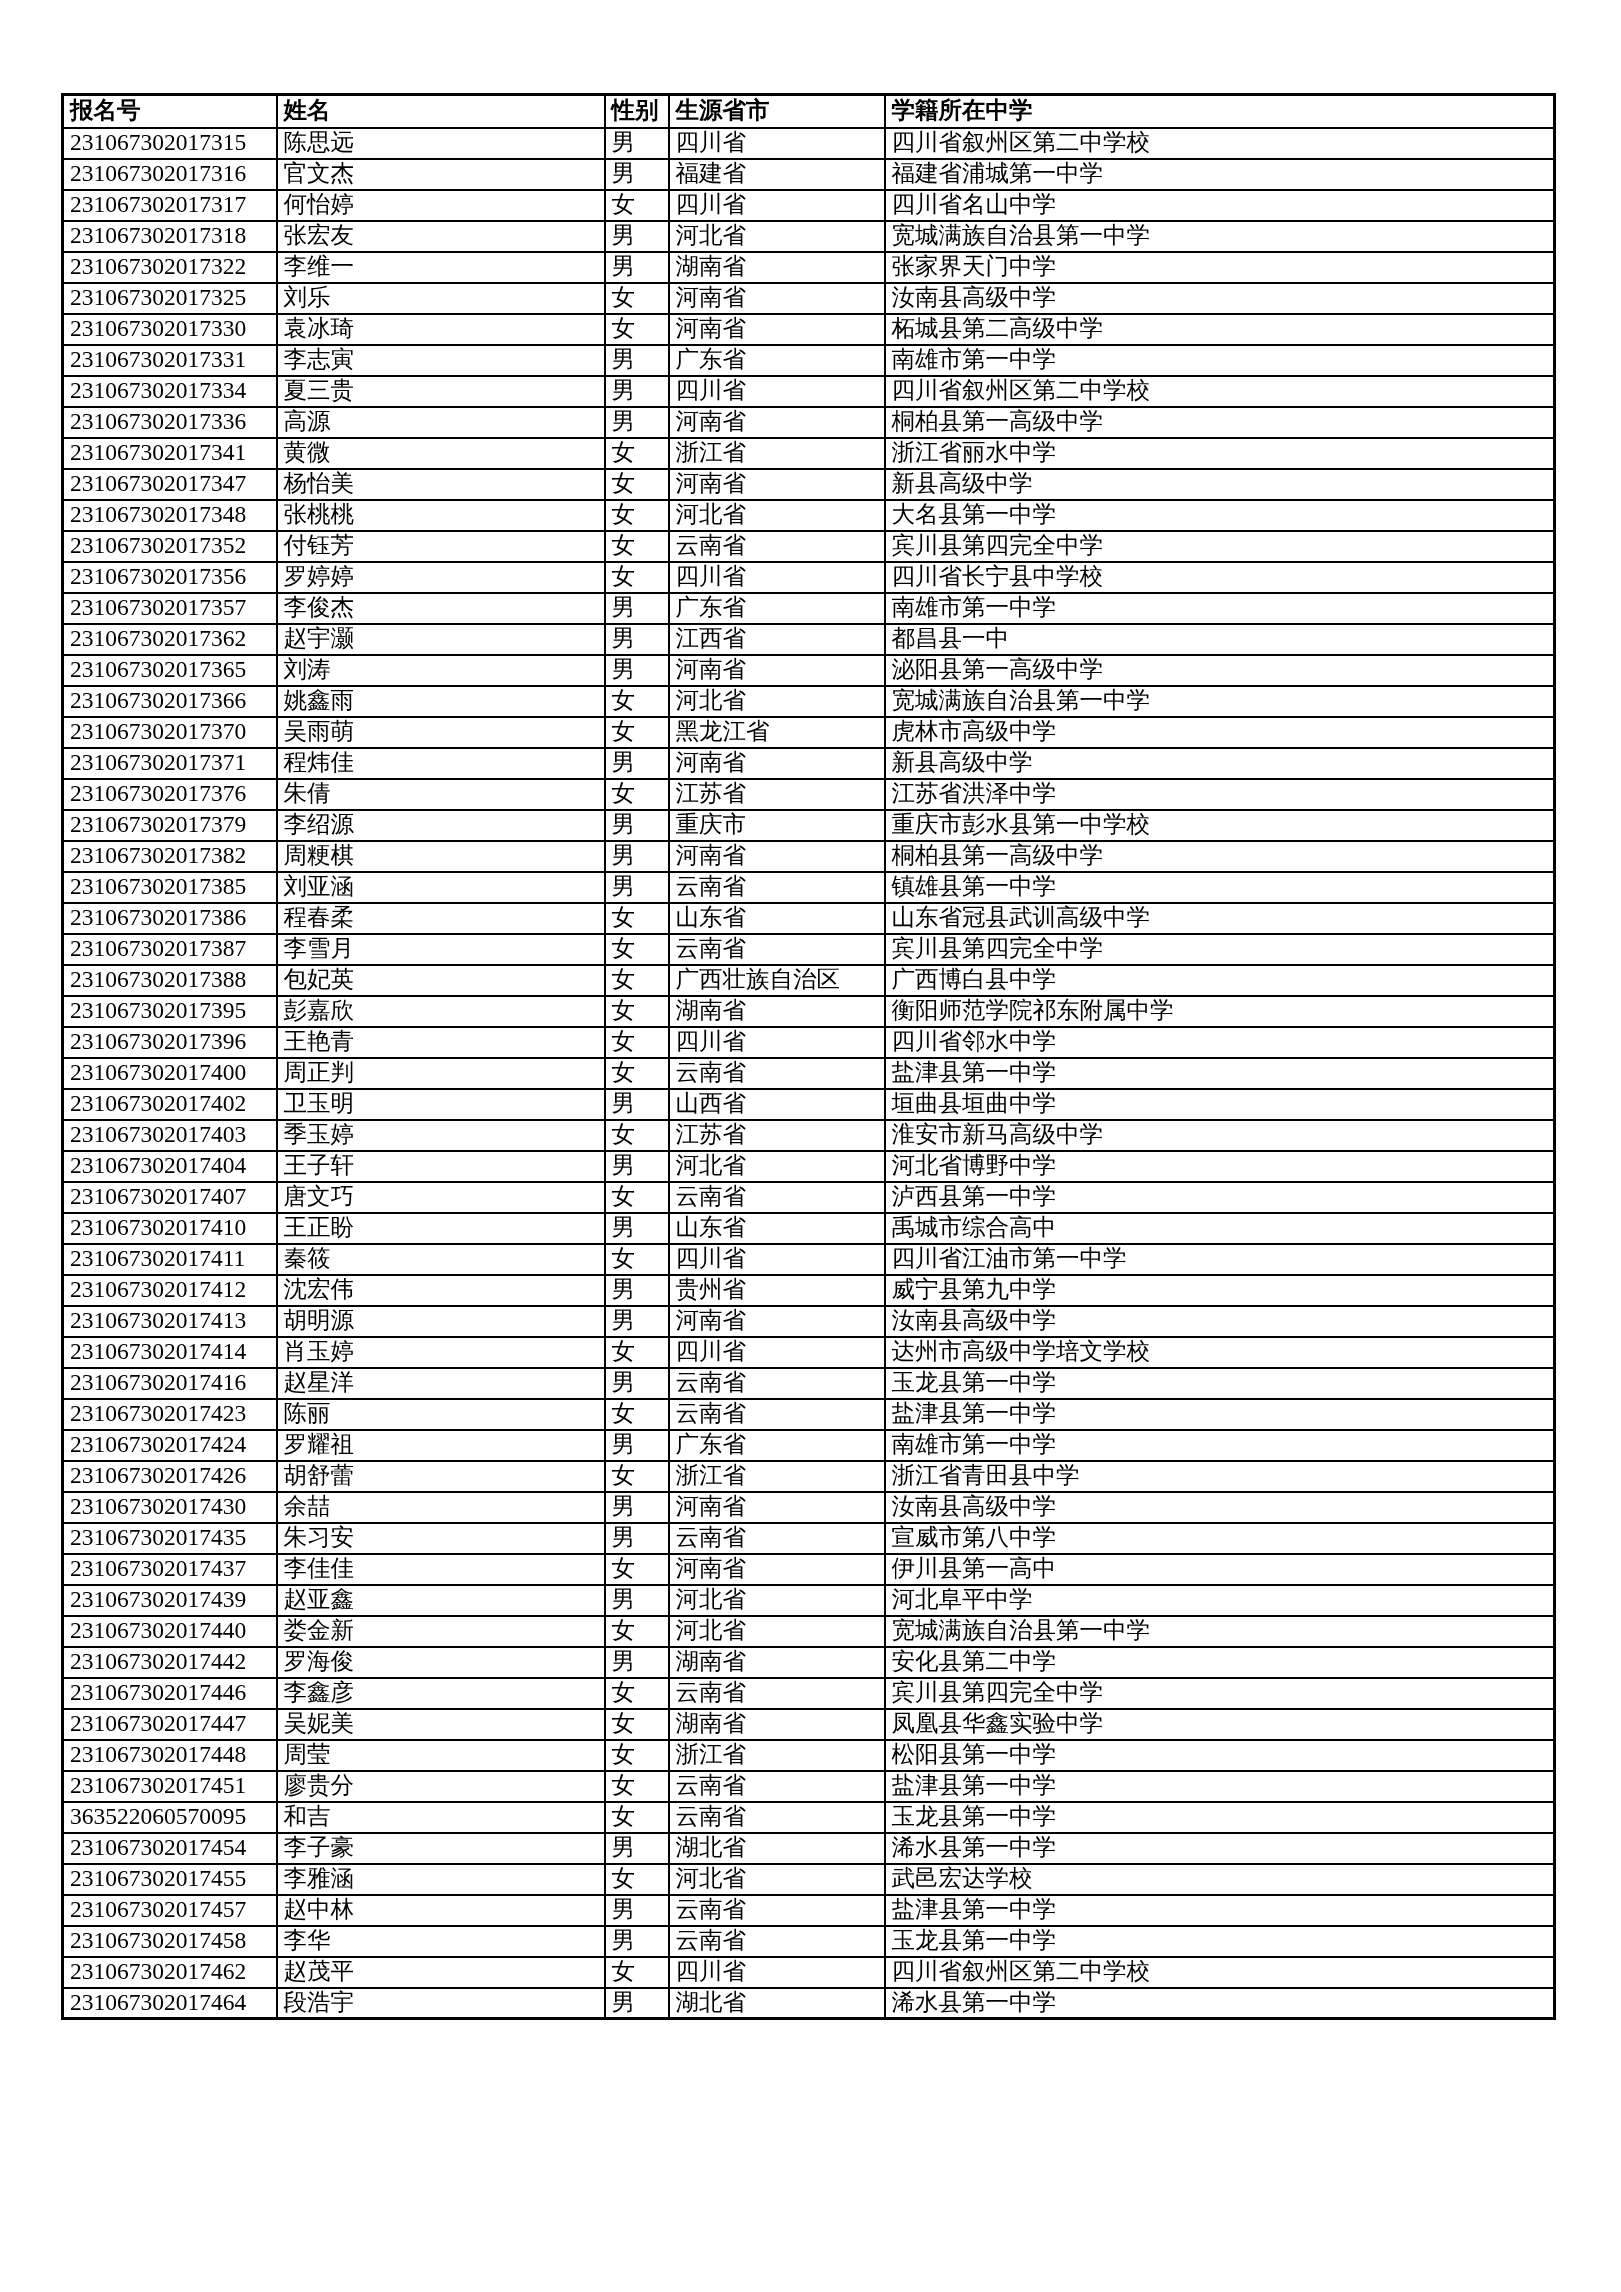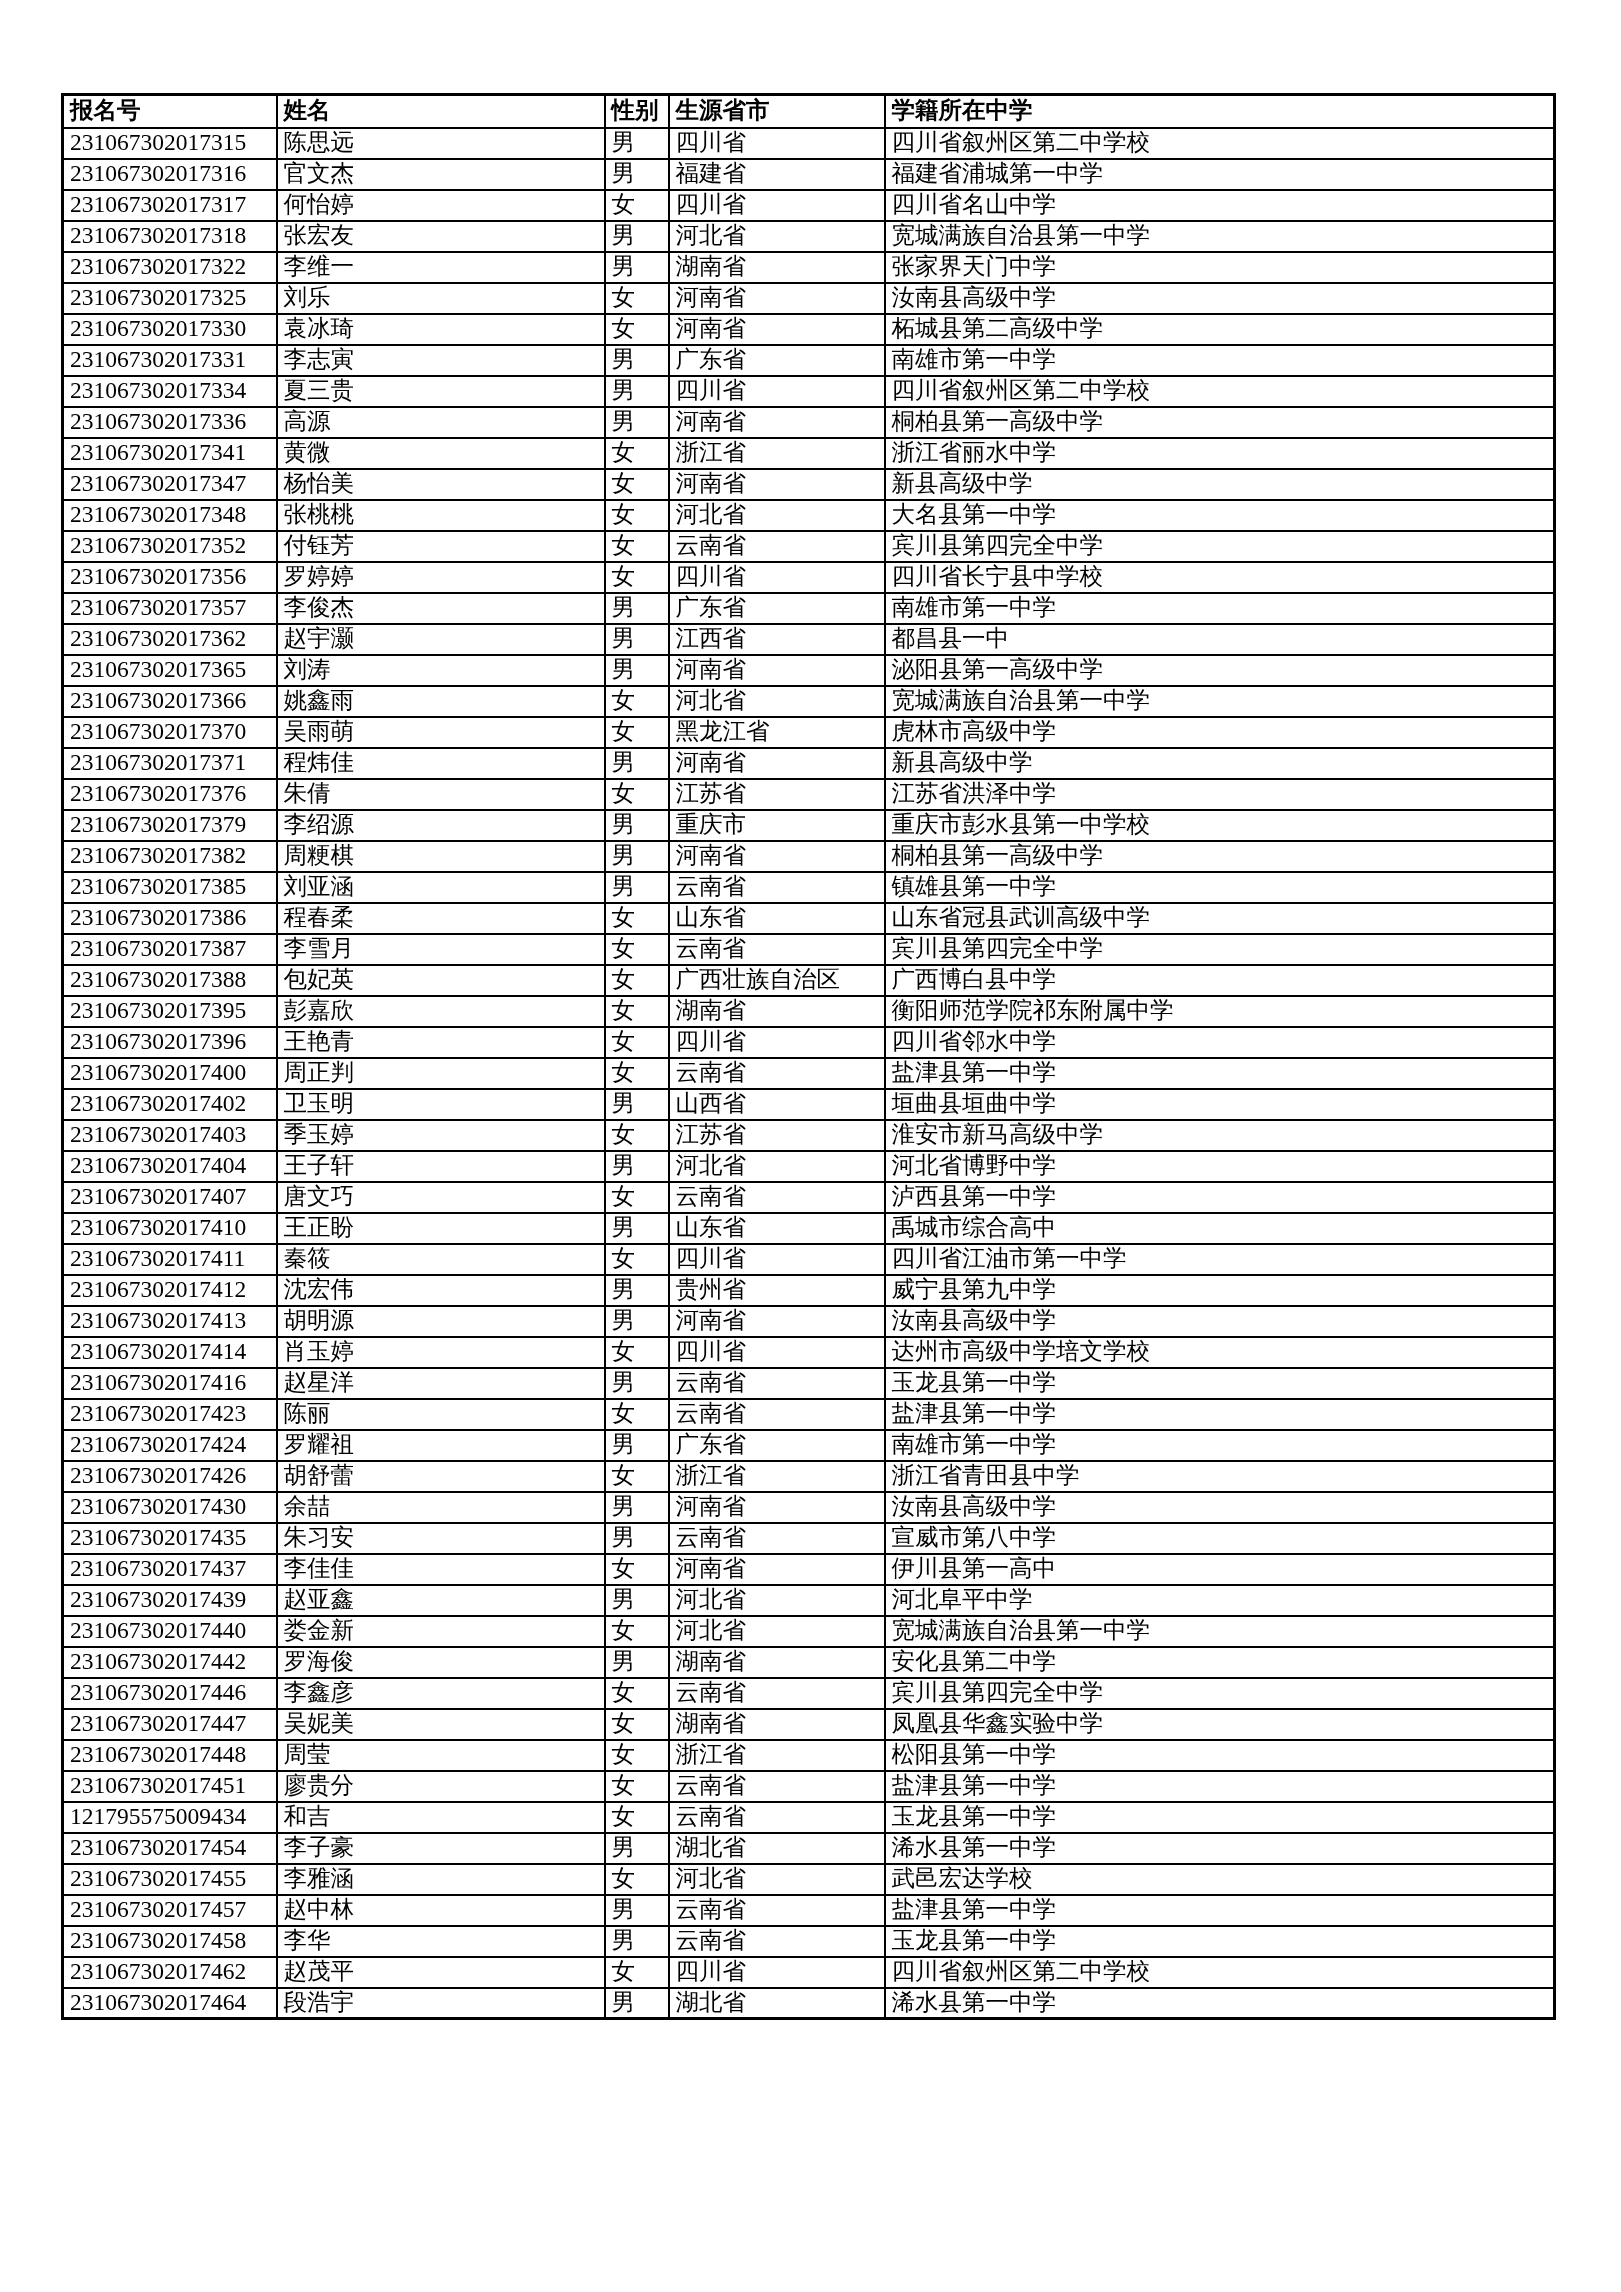--- a/index.html
+++ b/index.html
@@ -452,21 +452,21 @@
           <td>松阳县第一中学</td>
         </tr>
         <tr>
           <td>231067302017451</td>
           <td>廖贵分</td>
           <td>女</td>
           <td>云南省</td>
           <td>盐津县第一中学</td>
         </tr>
         <tr>
-          <td>121795575009434</td>
+          <td>363522060570095</td>
           <td>和吉</td>
           <td>女</td>
           <td>云南省</td>
           <td>玉龙县第一中学</td>
         </tr>
         <tr>
           <td>231067302017454</td>
           <td>李子豪</td>
           <td>男</td>
           <td>湖北省</td>

